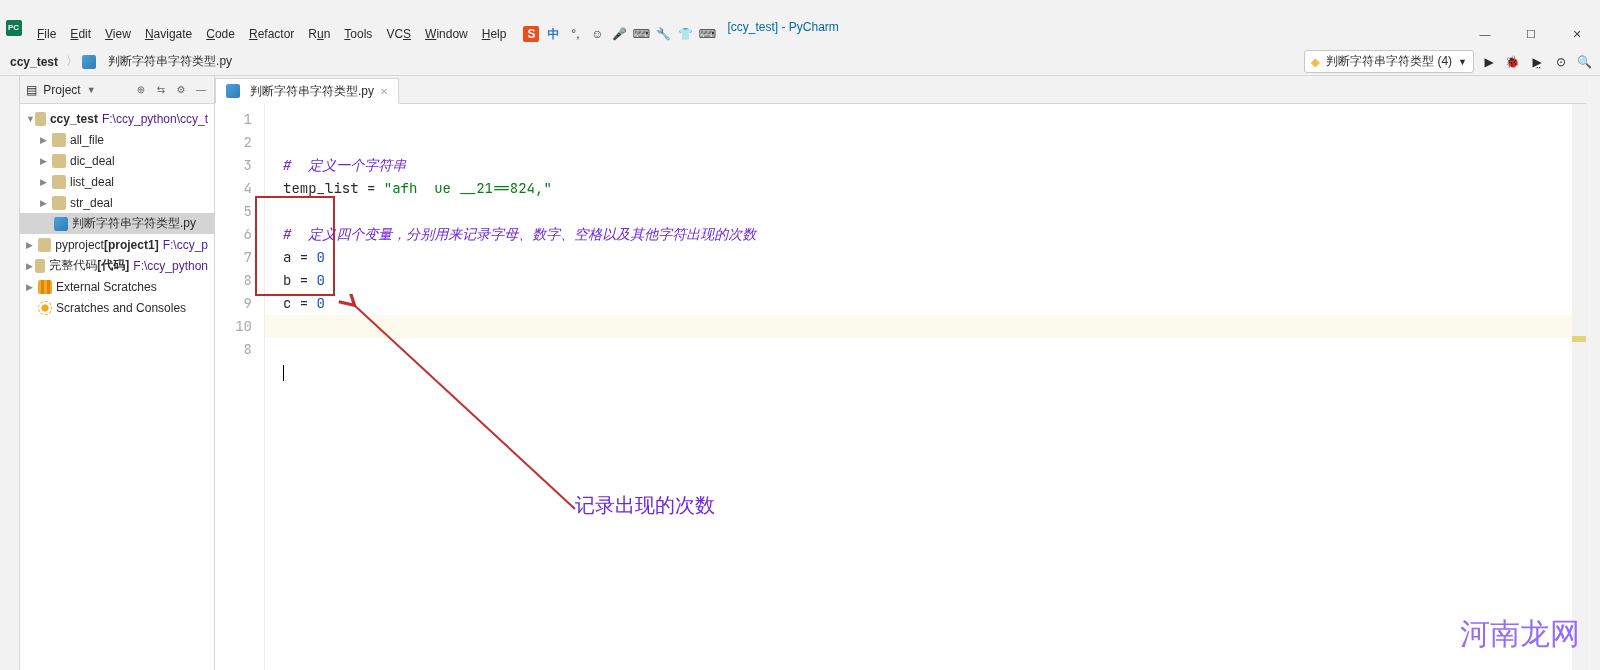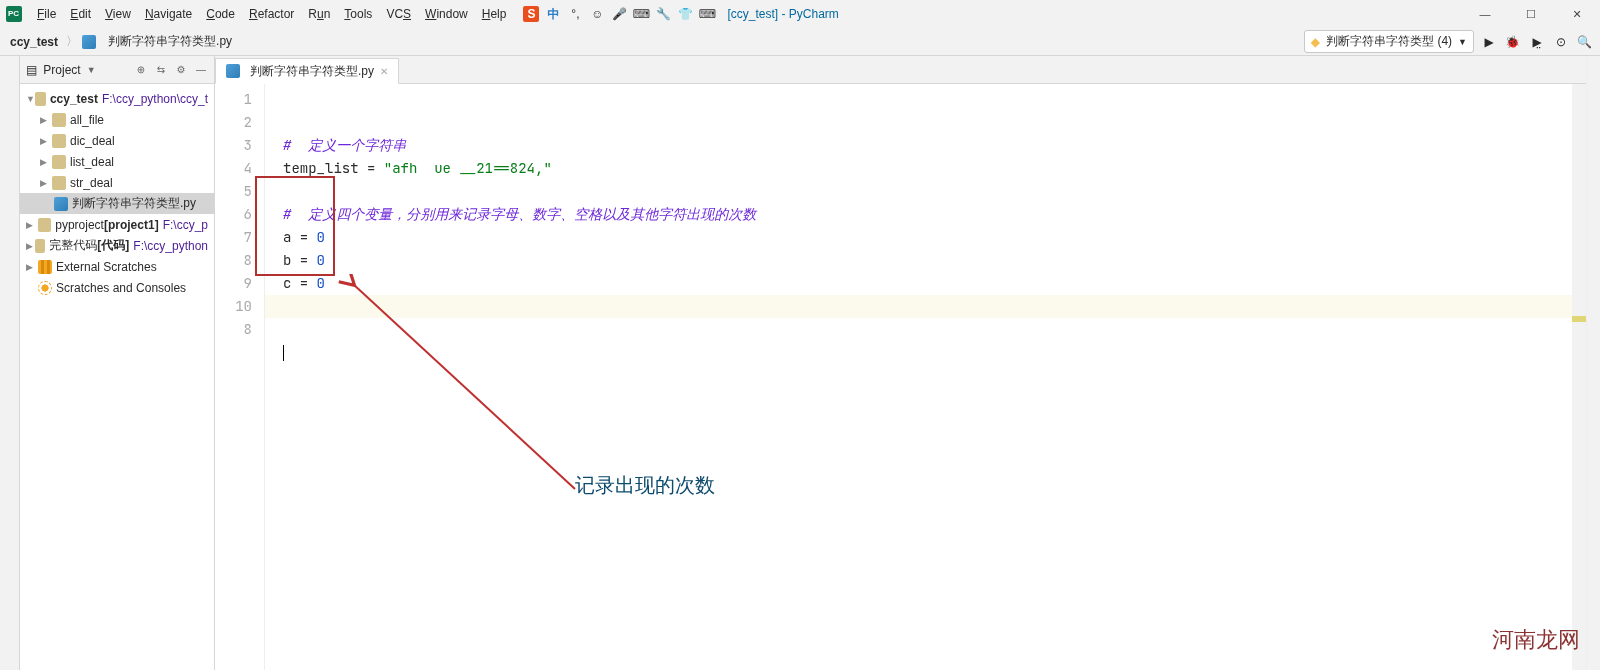--- a/index.html
+++ b/index.html
@@ -1,18 +1,18 @@
 <!DOCTYPE html>
 <html><head>
 <meta charset="utf-8">
 <style>
 * { margin:0; padding:0; box-sizing:border-box; }
 body { font-family:"Segoe UI",Arial,sans-serif; font-size:12px; color:#2b2b2b; background:#f2f2f2; width:1600px; height:670px; overflow:hidden; position:relative; }
 
-.menubar { display:flex; align-items:center; height:28px; background:#f2f2f2; }
+.menubar { display:flex; height:28px; background:#f2f2f2;margin-top:20px; }
 .pc-icon { width:16px; height:16px; margin:0 8px 0 6px; background:#0d7a4f; border-radius:2px; position:relative; }
 .pc-icon::after { content:"PC"; color:#fff; font-size:8px; font-weight:bold; position:absolute; left:2px; top:3px; }
 .menu-item { padding:0 7px; line-height:28px; cursor:default; }
 .menu-item u { text-decoration:underline; }
 .mb-icons { margin-left:10px; display:flex; gap:6px; align-items:center; }
 .mb-icons span { width:16px; height:16px; display:flex; align-items:center; justify-content:center; font-size:12px; }
 .sogou { width:16px; height:16px; background:#e94f1d; color:#fff; font-size:10px; font-weight:bold; display:flex; align-items:center; justify-content:center; border-radius:2px;}
 .title { margin-left:12px; color:#0369a1; }
 .window-controls { margin-left:auto; display:flex; }
 .window-controls span { width:46px; height:28px; display:flex; align-items:center; justify-content:center; font-size:11px; color:#444; }
@@ -53,23 +53,23 @@
 .gutter { width:50px; text-align:right; color:#aaa; padding:4px 12px 0 0; background:#fff; border-right:1px solid #eee; user-select:none;}
 .code { flex:1; padding:4px 0 0 18px; white-space:pre; position:relative;}
 .comment { color:#6d28d9; font-style:italic; }
 .str { color:#067d17; }
 .num { color:#1750c4; }
 .current-line { background:#fcfaed; position:absolute; left:0; right:0; height:23px; z-index:0;}
 .highlight-box { position:absolute; border:2px solid #b33030; pointer-events:none; z-index:2;}
 .caret { display:inline-block; width:1px; height:16px; background:#000; vertical-align:text-bottom; }
 
 svg.arrow-anno { position:absolute; pointer-events:none; z-index:3;}
-.anno-text { position:absolute; color:#0c4a6e; font-size:20px; font-family:"Microsoft YaHei",Arial; z-index:3;}
-
-.watermark { position:absolute; right:20px; bottom:15px; font-size:22px; font-family:"Microsoft YaHei"; color:#7f1d1d; font-weight:500; opacity:.9; }
+.anno-text { position:absolute; color:#6d28d9; font-size:20px; font-family:"Microsoft YaHei",Arial; z-index:3;}
+
+.watermark { position:absolute; right:20px; bottom:15px; font-size:30px; font-family:"Microsoft YaHei"; color:#8b5cf6; font-weight:500; opacity:.9; }
 .right-gutter { width:14px; background:#f2f2f2; border-left:1px solid #eee;}
 .scroll-map { width:14px; background:#f2f2f2; position:relative;}
 .scroll-mark { position:absolute; width:100%; height:6px; background:#e0d676; top:232px;}
 </style>
 </head>
 <body>
 
 <div class="menubar">
   <div class="pc-icon"></div>
   <div class="menu-item"><u>F</u>ile</div>

